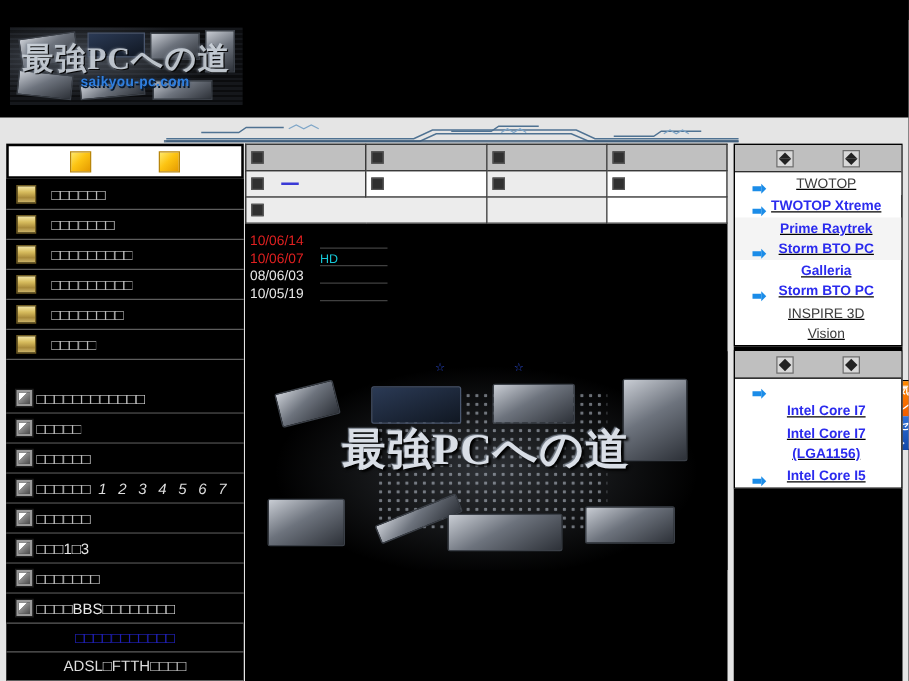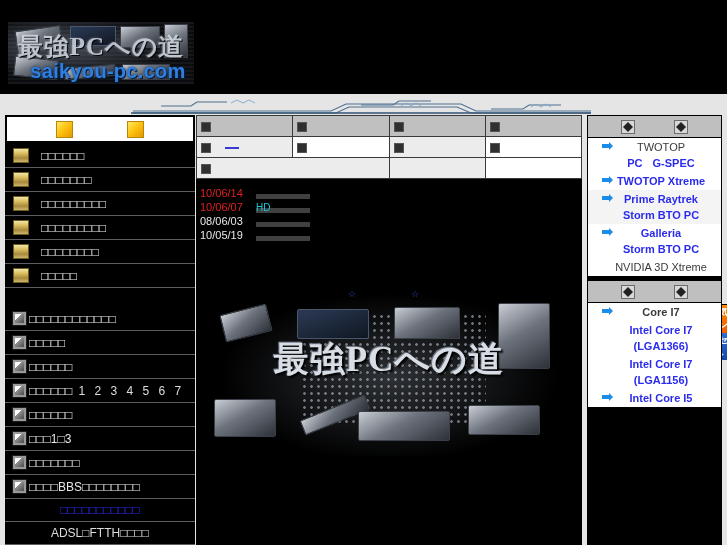--- a/index.html
+++ b/index.html
@@ -27,21 +27,21 @@
   .hw.screen { background:linear-gradient(160deg,#2b3a55,#101722); border:1px solid #49566e; }
   #logo-title {
     position:absolute; left:0; top:8px; width:186px; text-align:center;
     font-family:"Liberation Serif", serif; font-size:25px; font-weight:bold;
     color:#cfd6de; letter-spacing:1px;
     text-shadow:1px 1px 0 #000, -1px 0 2px #7e8794;
     opacity:.88;
   }
   #logo-domain {
     position:absolute; left:0; top:38px; width:200px; text-align:center;
-    font-family:"Liberation Sans", sans-serif; font-size:20px; font-weight:bold;
+    font-family:"Liberation Sans", sans-serif; font-size:11px; font-weight:bold;
     color:#2f7fe0; letter-spacing:.3px;
     text-shadow:0 0 3px #0a2a55, 1px 1px 0 #071628;
   }
 
   
   #divider { position:absolute; left:131px; top:80px; width:460px; height:20px; }
 
   
   #sidebar { position:absolute; left:5px; top:99px; width:190px; height:446px; background:#000; }
   #sidebar-top {
@@ -63,21 +63,21 @@
     width:16px; height:15px; flex:0 0 auto; margin-right:12px;
     background:linear-gradient(180deg,#f4e6a8,#d8bd5e 35%,#a8893a 70%,#cdb66d);
     border:1px solid #6d5a21;
   }
   .ico-sil {
     width:13px; height:13px; flex:0 0 auto; margin-right:3px;
     background:linear-gradient(135deg,#ffffff 0 38%, #8e8e8e 38%, #4a4a4a);
     border:2px solid #9a9a9a; outline:1px solid #1d1d1d;
   }
   .menu-label { white-space:nowrap; overflow:hidden; }
-  .menu-nums { margin-left:6px; letter-spacing:3px; color:#ddd; }
+  .menu-nums { margin-left:6px; letter-spacing:3px; color:#ddd;font-style:italic; }
   .gap-row { height:18px; background:#000; }
   .plain-item {
     display:flex; align-items:center; justify-content:center; height:23px;
     border-bottom:1px solid #5d5d5d; color:#ddd; font-size:12px; cursor:pointer;
   }
   .plain-item.link { color:#2b2bee; }
 
   
   #center { position:absolute; left:196px; top:99px; width:386px; height:474px; background:#000; }
   #news-table { width:386px; border-collapse:collapse; table-layout:fixed; }
@@ -86,21 +86,21 @@
   .td-lt { background:#ececec; }
   .td-wt { background:#ffffff; }
   .blk-sq { display:inline-block; width:10px; height:10px; background:#303030; border:1px solid #555; vertical-align:middle; }
   .tiny-link { display:inline-block; width:14px; height:2px; background:#3939d6; margin-left:14px; vertical-align:middle; }
 
   #news-list { position:absolute; left:4px; top:71px; width:110px; }
   .news-row { display:flex; align-items:center; height:14px; font-size:11px; }
   .news-date { width:52px; }
   .news-date.hot { color:#e02020; }
   .news-date.old { color:#e8e8e8; }
-  .news-link { flex:1; border-bottom:5px solid #404040; height:11px; margin-left:4px; color:#16c8d8; font-size:10px; }
+  .news-link { flex:1; border-bottom:1px solid #404040; height:11px; margin-left:4px; color:#16c8d8; font-size:10px; }
 
   #ad-banner { position:absolute; left:497px; top:189px; width:79px; height:56px; border:1px solid #000; }
   #ad-top { height:28px; background:linear-gradient(180deg,#ff8a00,#f25c00); color:#fff;
             font-size:9px; font-weight:bold; text-align:center; line-height:13px; padding-top:1px; }
   #ad-bot { height:27px; background:linear-gradient(180deg,#2f6fd8,#1348a8); color:#fff;
             font-size:9px; font-weight:bold; text-align:center; line-height:13px; padding-top:1px; }
 
   
   #mini-sb { position:absolute; left:428px; top:189px; width:16px; height:72px;
              background:#d4d0c8; border:1px solid #7a7a7a; }
@@ -140,21 +140,21 @@
   }
   .brokenimg {
     width:14px; height:14px; background:#d8d8d8; border:1px solid #6b6b6b;
     position:relative;
   }
   .brokenimg::before, .brokenimg::after {
     content:""; position:absolute; left:1px; right:1px; border-style:solid; border-color:transparent;
   }
   .brokenimg::before { top:1px; border-width:0 5px 5px 5px; border-bottom-color:#222; }
   .brokenimg::after  { bottom:1px; border-width:5px 5px 0 5px; border-top-color:#222; }
-  .r-row { display:flex; align-items:flex-start; min-height:17px; padding:1px 14px; }
+  .r-row { display:flex; align-items:flex-end; min-height:17px; padding:1px 14px;text-decoration:underline; }
   .r-row.sel { background:#fff; }
   .r-row.alt { background:#f4f4f4; }
   .arrow {
     width:13px; flex:0 0 13px; margin-top:3px; height:8px; position:relative;
   }
   .arrow i {
     position:absolute; left:0; top:2px; width:7px; height:4px; background:#1b8ce8;
   }
   .arrow i::after {
     content:""; position:absolute; left:7px; top:-2px;
@@ -361,24 +361,20 @@
         <span class="brokenimg"></span>
         <span class="brokenimg"></span>
       </div>
 
       <div class="r-row sel">
         <span class="arrow">
             <i></i>
           </span>
         <span class="r-txt">
           <span class="lnkrow plain">TWOTOP</span>
-          <span class="r-sub">
-            <span class="lnk">PC</span>
-            <span class="lnk">G-SPEC</span>
-          </span>
         </span>
       </div>
 
 
       <div class="r-row">
         <span class="arrow">
             <i></i>
           </span>
         <span class="r-txt">
           <span class="lnkrow lnk">TWOTOP Xtreme</span>
@@ -401,45 +397,41 @@
           </span>
         <span class="r-txt">
           <span class="lnkrow lnk">Galleria</span>
           <span class="lnkrow lnk">Storm BTO PC</span>
         </span>
       </div>
 
       <div class="r-row">
         <span class="arrow" style="visibility:hidden;"></span>
         <span class="r-txt">
-          <span class="lnkrow plain">NVIDIA 3D Xtreme</span>
+          <span class="lnkrow plain">INSPIRE 3D Vision</span>
         </span>
       </div>
     </div>
 
     <div class="panel">
       <div class="panel-head">
         <span class="brokenimg"></span>
         <span class="brokenimg"></span>
       </div>
 
       <div class="r-row">
         <span class="arrow">
             <i></i>
           </span>
-        <span class="r-txt">
-          <span class="lnkrow plain" style="font-weight:bold;">Core I7</span>
-        </span>
       </div>
 
       <div class="r-row">
         <span class="arrow" style="visibility:hidden;"></span>
         <span class="r-txt">
           <span class="lnkrow lnk">Intel Core I7</span>
-          <span class="lnkrow lnk">(LGA1366)</span>
         </span>
       </div>
 
       <div class="r-row">
         <span class="arrow" style="visibility:hidden;"></span>
         <span class="r-txt">
           <span class="lnkrow lnk">Intel Core I7</span>
           <span class="lnkrow lnk">(LGA1156)</span>
         </span>
       </div>

